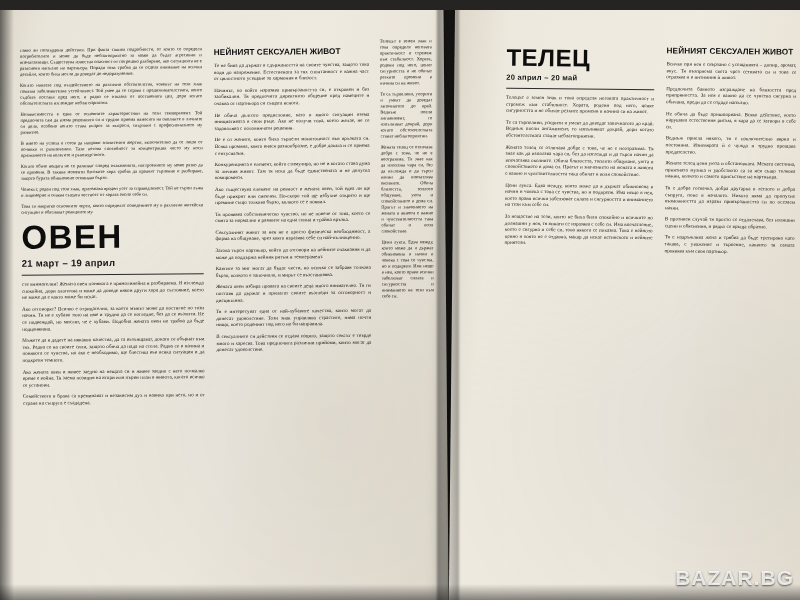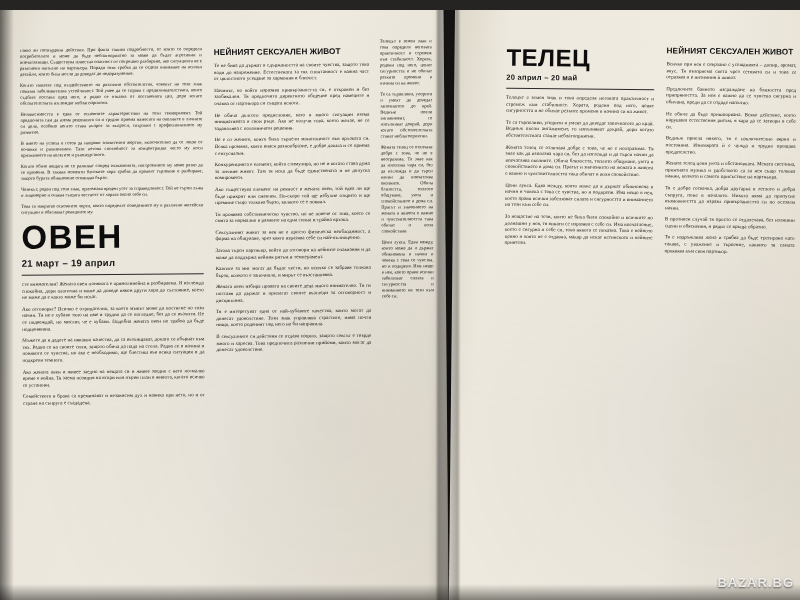--- a/index.html
+++ b/index.html
@@ -117,21 +117,21 @@
     margin: 4px 0 5px 0;
   }
 
   
   .watermark {
     position: absolute;
     right: 6px;
     bottom: 10px;
     font-family: "Liberation Sans", sans-serif;
     font-weight: bold;
-    font-size: 13px;
+    font-size: 21px;
     letter-spacing: 1px;
     color: rgba(255,255,255,0.82);
     text-shadow: 0 1px 2px rgba(0,0,0,0.6);
     display: flex;
     align-items: center;
     gap: 2px;
   }
 
   
   .grain {

